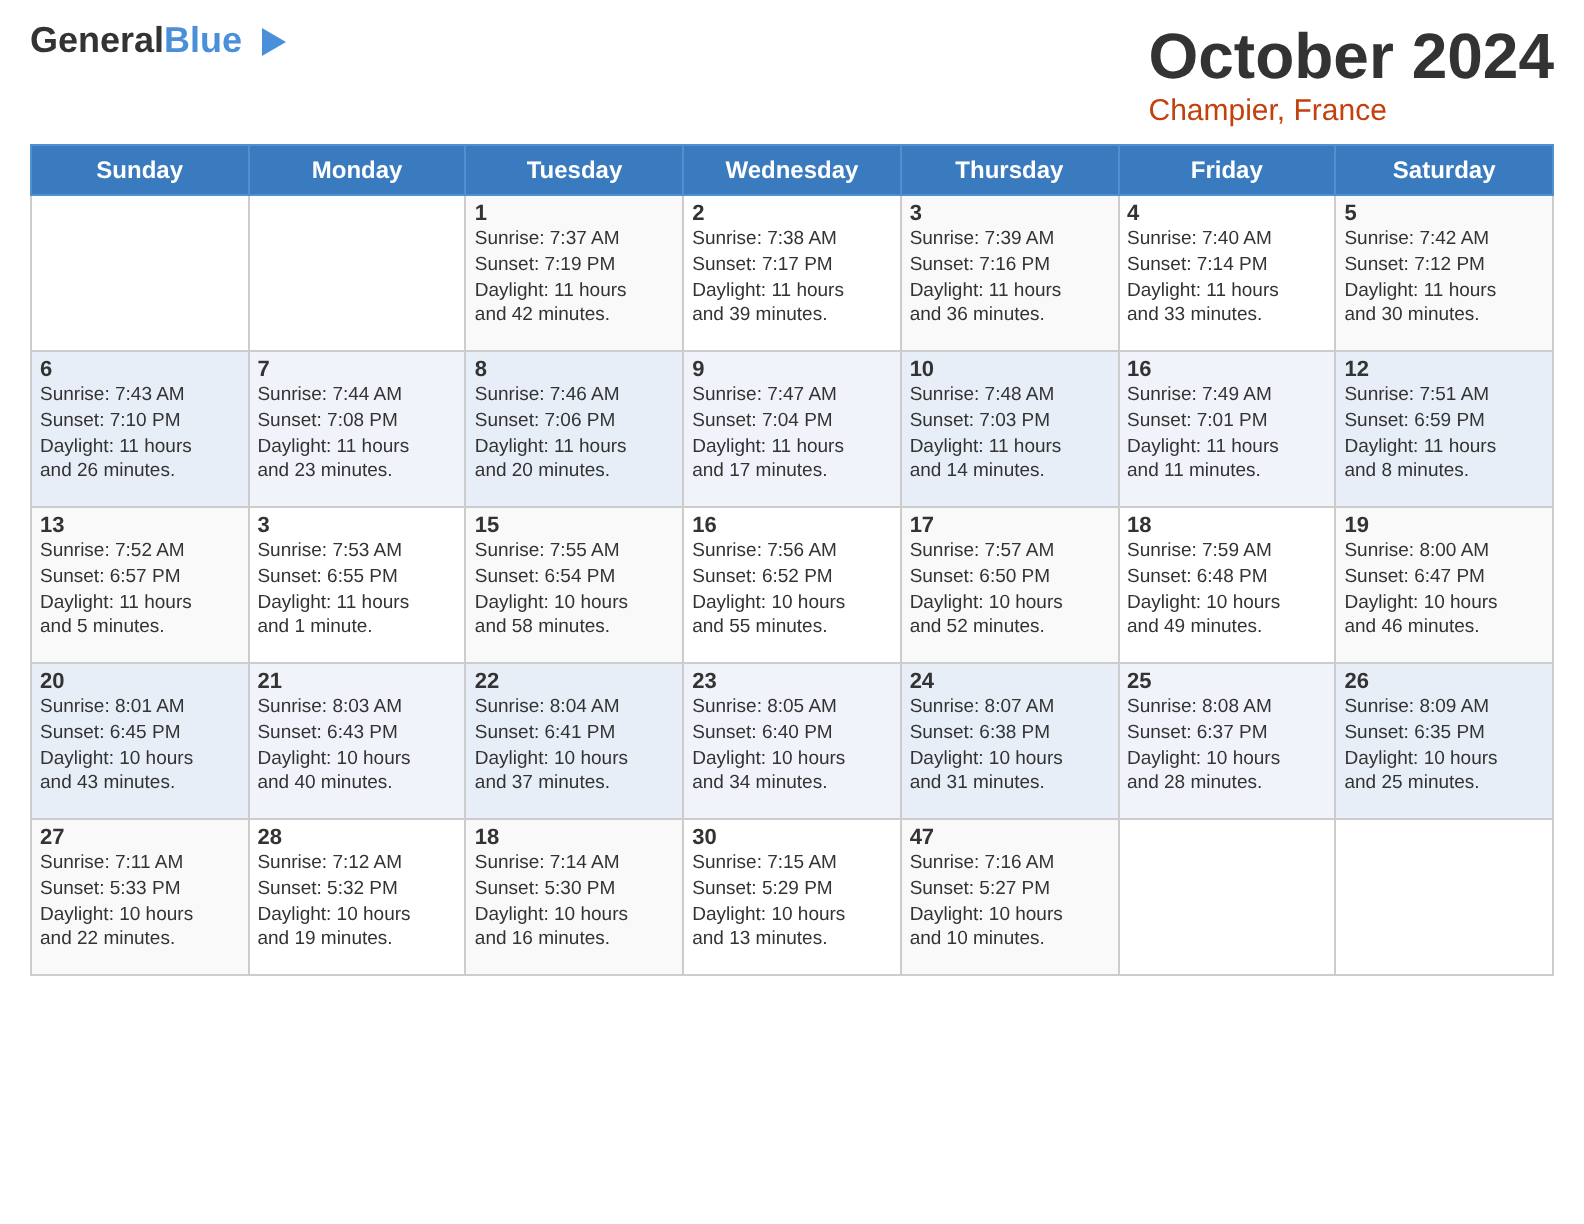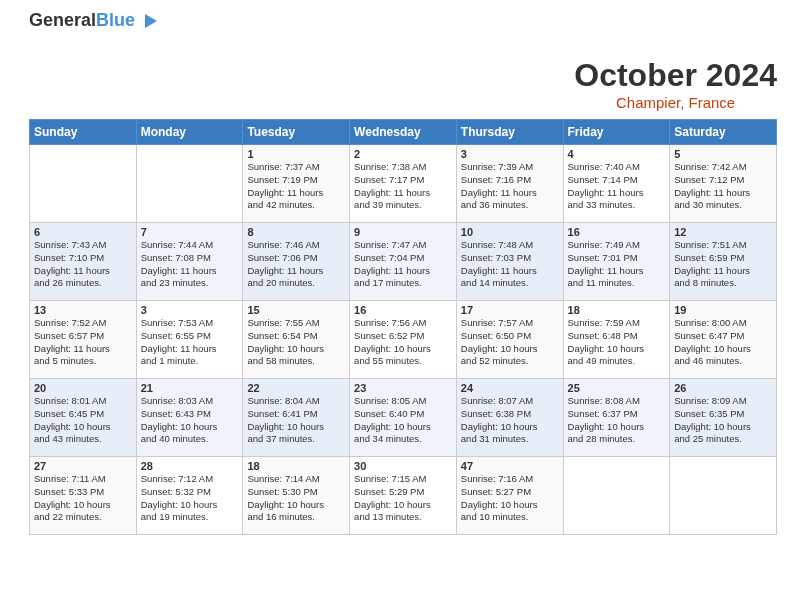--- a/index.html
+++ b/index.html
@@ -5,21 +5,21 @@
     * { margin: 0; padding: 0; box-sizing: border-box; }
     body {
       font-family: Arial, sans-serif;
       background: #fff;
       width: 792px;
       height: 612px;
       overflow: hidden;
     }
     .container {
       width: 792px;
-      padding: 10px 15px 5px 29px;
+      padding: 10px 15px 5px 15px;
     }
     .header {
       display: flex;
       justify-content: space-between;
       align-items: flex-start;
       margin-bottom: 8px;
     }
     .logo {
       display: flex;
       align-items: center;
@@ -32,22 +32,21 @@
     }
     .logo-text span {
       color: #4a90d9;
     }
     .logo-icon {
       width: 22px;
       height: 22px;
       margin-left: 2px;
     }
     .title-block {
-      text-align: center;
-      margin-top: 47px;
+      text-align: left;
     }
     .month-title {
       font-size: 32px;
       font-weight: bold;
       color: #333;
     }
     .location {
       font-size: 15px;
       color: #c2410c;
     }
@@ -55,21 +54,21 @@
       width: 100%;
       border-collapse: collapse;
       table-layout: fixed;
     }
     th {
       background-color: #3a7abf;
       color: #fff;
       font-size: 12px;
       font-weight: bold;
       padding: 5px 4px;
-      text-align: left;
+      text-align: center;
       border: 1px solid #5090cf;
     }
     td {
       vertical-align: top;
       border: 1px solid #ccc;
       padding: 3px 4px;
       font-size: 10px;
       color: #333;
       background: #fff;
       height: 78px;

